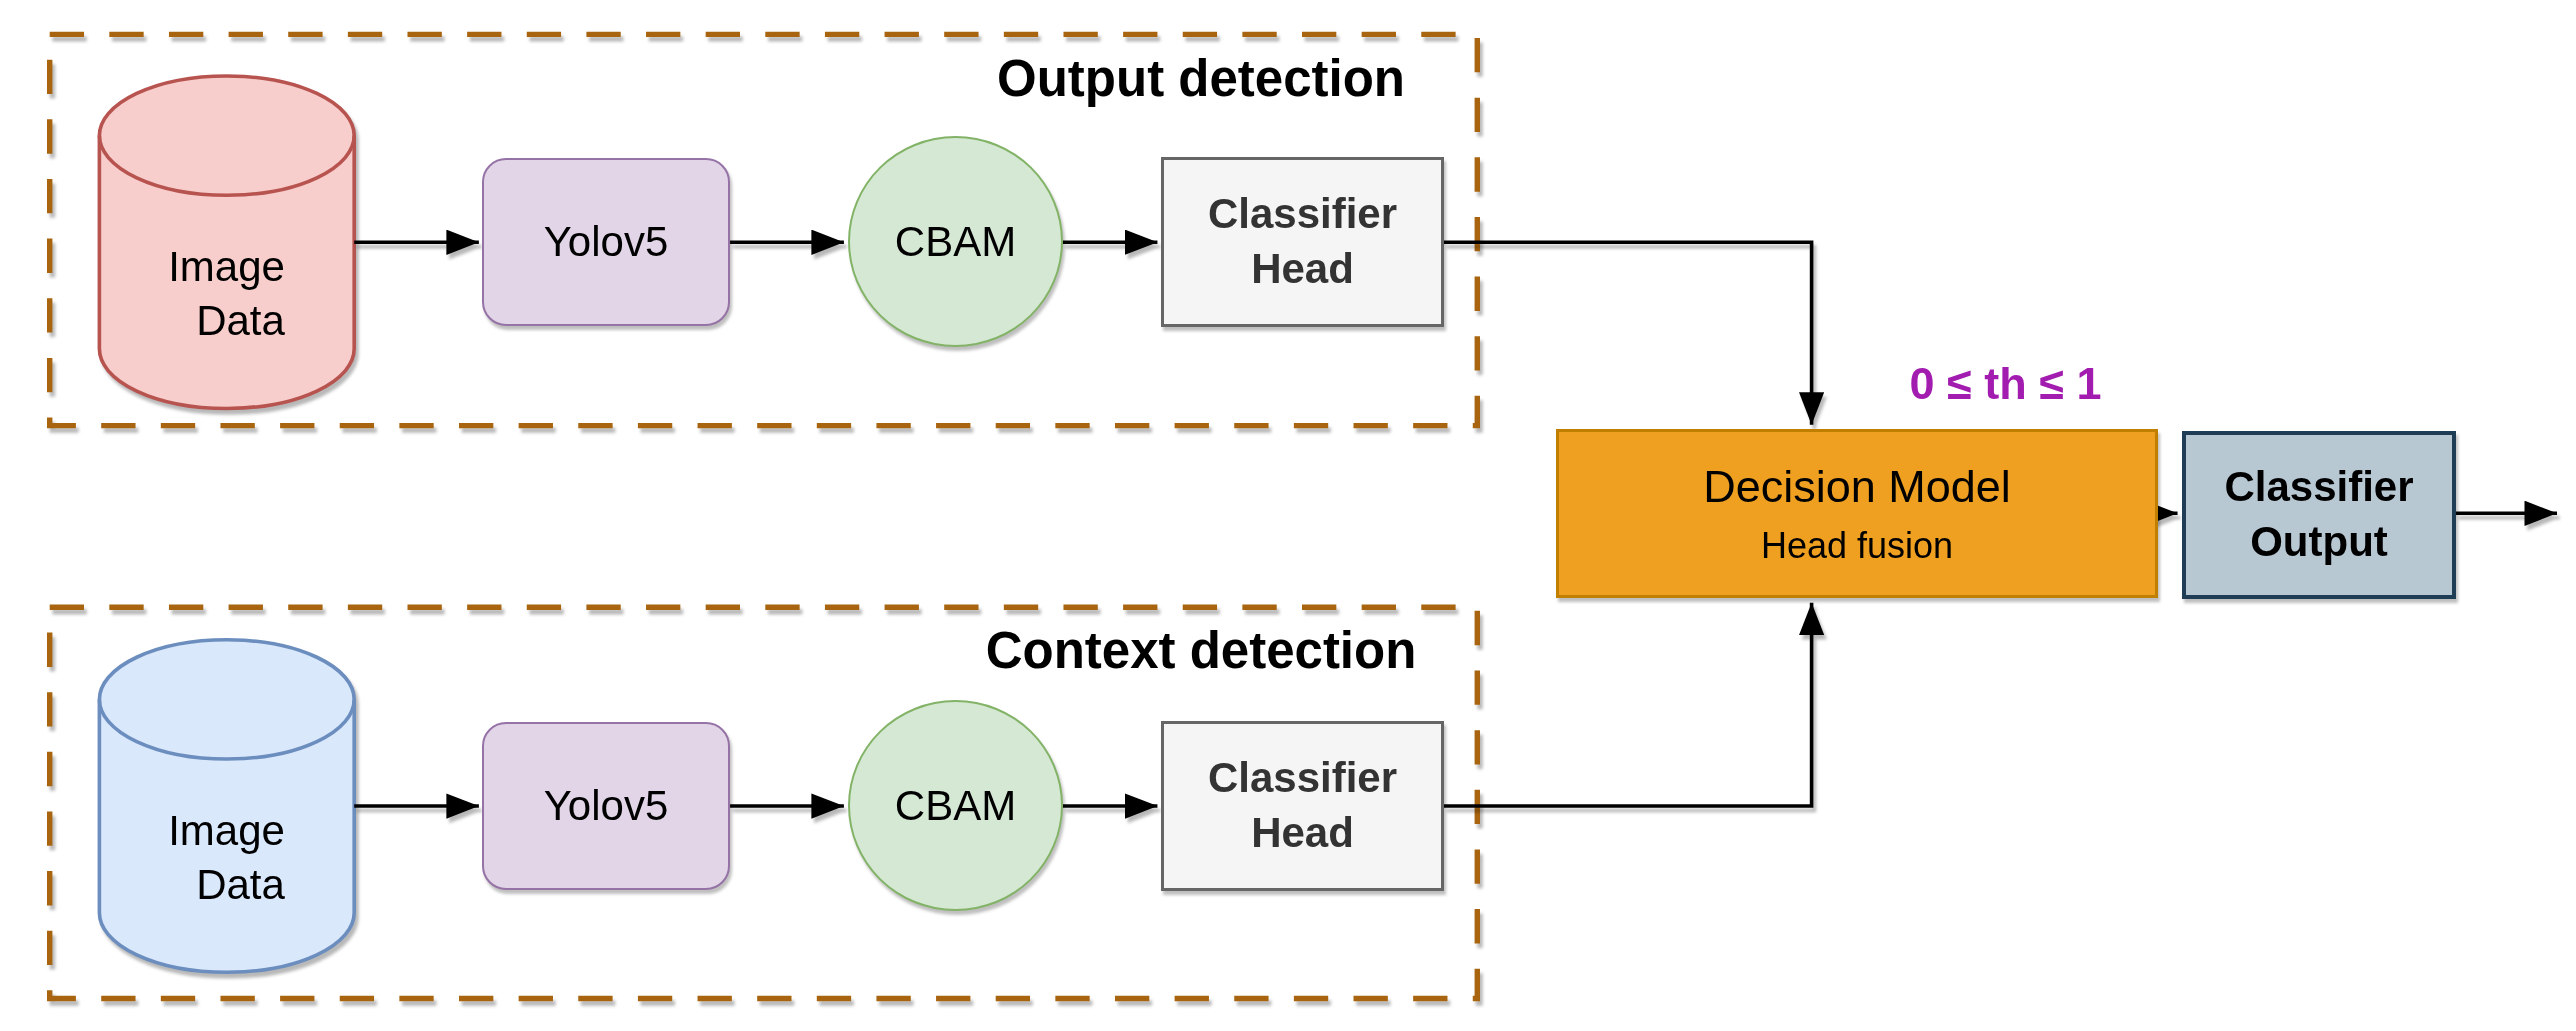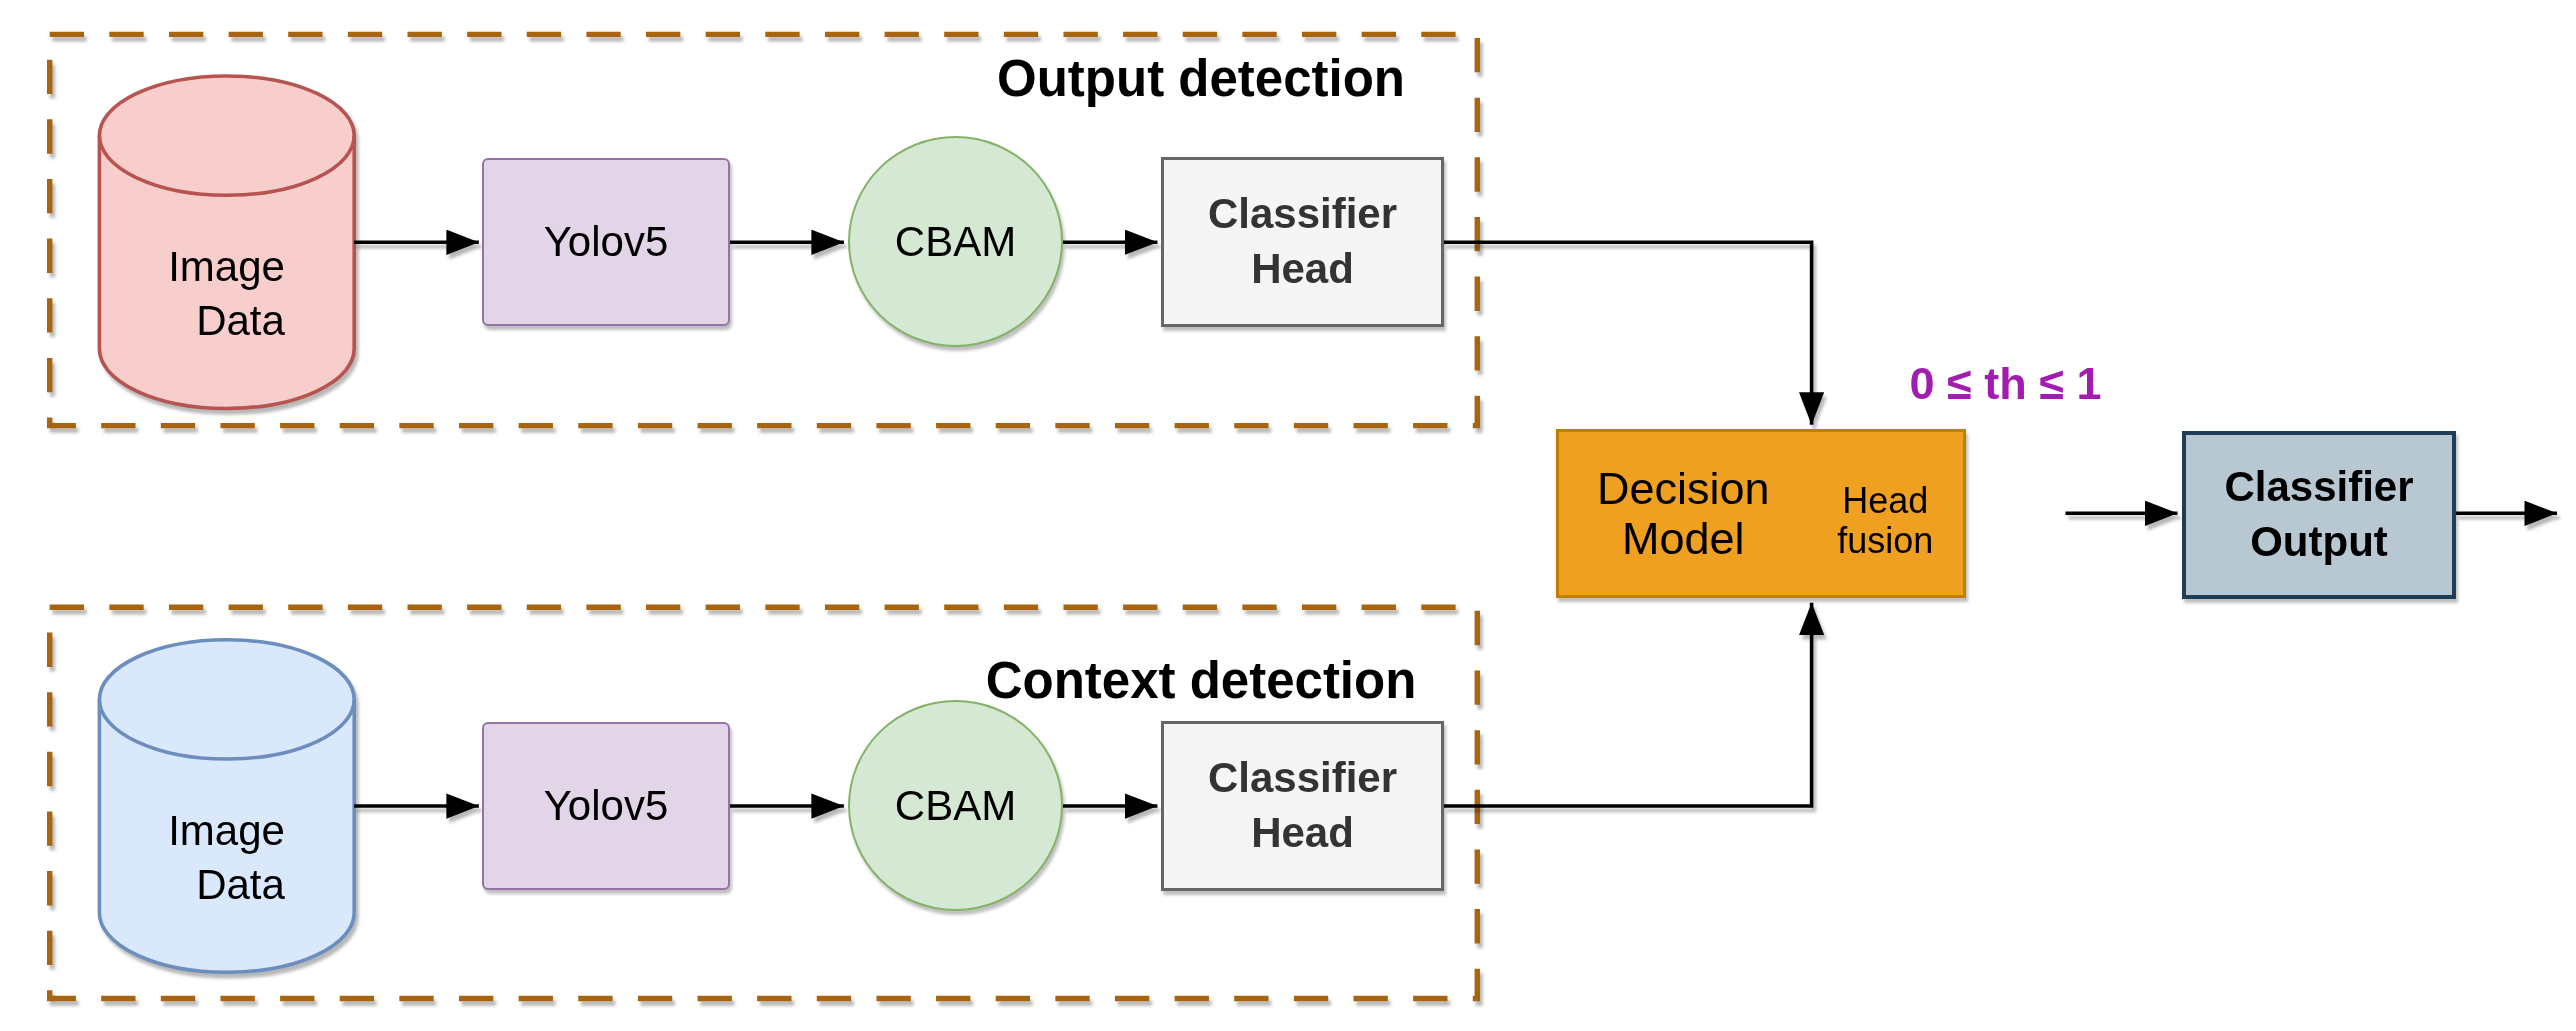--- a/index.html
+++ b/index.html
@@ -56,43 +56,43 @@
   .cyl-label {
     display: flex; align-items: center; justify-content: center;
     text-align: right; font-size: 42px; line-height: 1.28;
     color: #000; white-space: pre-line;
   }
 
   .yolo {
     width: 248px; height: 168px; left: 482px;
     background: var(--yolo-fill, #e1d5e7);
     border: 2.7px solid var(--yolo-stroke, #9673a6);
-    border-radius: 6px;
+    border-radius: 24px;
     font-size: 42px;
   }
   .cbam {
     width: 215px; height: 211px; left: 848px;
     background: var(--cbam-fill, #d5e8d4);
     border: 2.7px solid var(--cbam-stroke, #82b366);
     border-radius: 50%;
     font-size: 42px;
     text-align: center;
   }
   .chead {
     width: 283px; height: 170px; left: 1161px;
     background: var(--head-fill, #f5f5f5);
     border: 3.6px solid var(--head-stroke, #666666);
     color: var(--head-text, #333333);
     font-size: 42px; line-height: 1.3;
   }
   .decision {
-    left: 1556px; top: 429px; width: 410px; height: 169px;
+    left: 1556px; top: 429px; width: 602px; height: 169px;
     background: var(--decision-fill, #efa020);
     border: 3.6px solid var(--decision-stroke, #c17f00);
-    flex-direction: row;
+    flex-direction: column;
   }
   .decision .d-title { font-size: 45px; line-height: 1.1; }
   .decision .d-sub   { font-size: 36px; line-height: 1.1; margin-top: 14.5px; }
   .output {
     left: 2182px; top: 431px; width: 274px; height: 168px;
     background: var(--output-fill, #b8c8d3);
     border: 4.5px solid var(--output-stroke, #1f3d54);
     font-size: 42px; line-height: 1.3;
   }
   .threshold {
@@ -135,21 +135,21 @@
       <path class="arrow" marker-end="url(#ah)" d="M392,892 H530"></path>
       <path class="arrow" marker-end="url(#ah)" d="M808,892 H934"></path>
       <path class="arrow" marker-end="url(#ah)" d="M1176,892 H1281"></path>
       <path class="arrow" marker-end="url(#ah)" d="M1598,892 H2005 V667"></path>
       <path class="arrow" marker-end="url(#ah)" d="M2286,568 H2410"></path>
       <path class="arrow" marker-end="url(#ah)" d="M2718,568 H2830"></path>
     </g>
   </svg>
 
   <div class="abs group-title" style="left:885px; top:51px; width:632px;">Output detection</div>
-  <div class="abs group-title" style="left:885px; top:653px; width:632px;">Context detection</div>
+  <div class="abs group-title" style="left:885px; top:623px; width:632px;">Context detection</div>
 
   <div class="abs cyl-label" style="left:99px; top:226px; width:255px; height:136px;">Image
 Data</div>
   <div class="abs cyl-label" style="left:99px; top:790px; width:255px; height:136px;">Image
 Data</div>
 
   <div class="abs node yolo" style="top:158px;">Yolov5</div>
   <div class="abs node cbam" style="top:136px;">CBAM</div>
   <div class="abs node chead multiline" style="top:157px;">Classifier
 Head</div>

